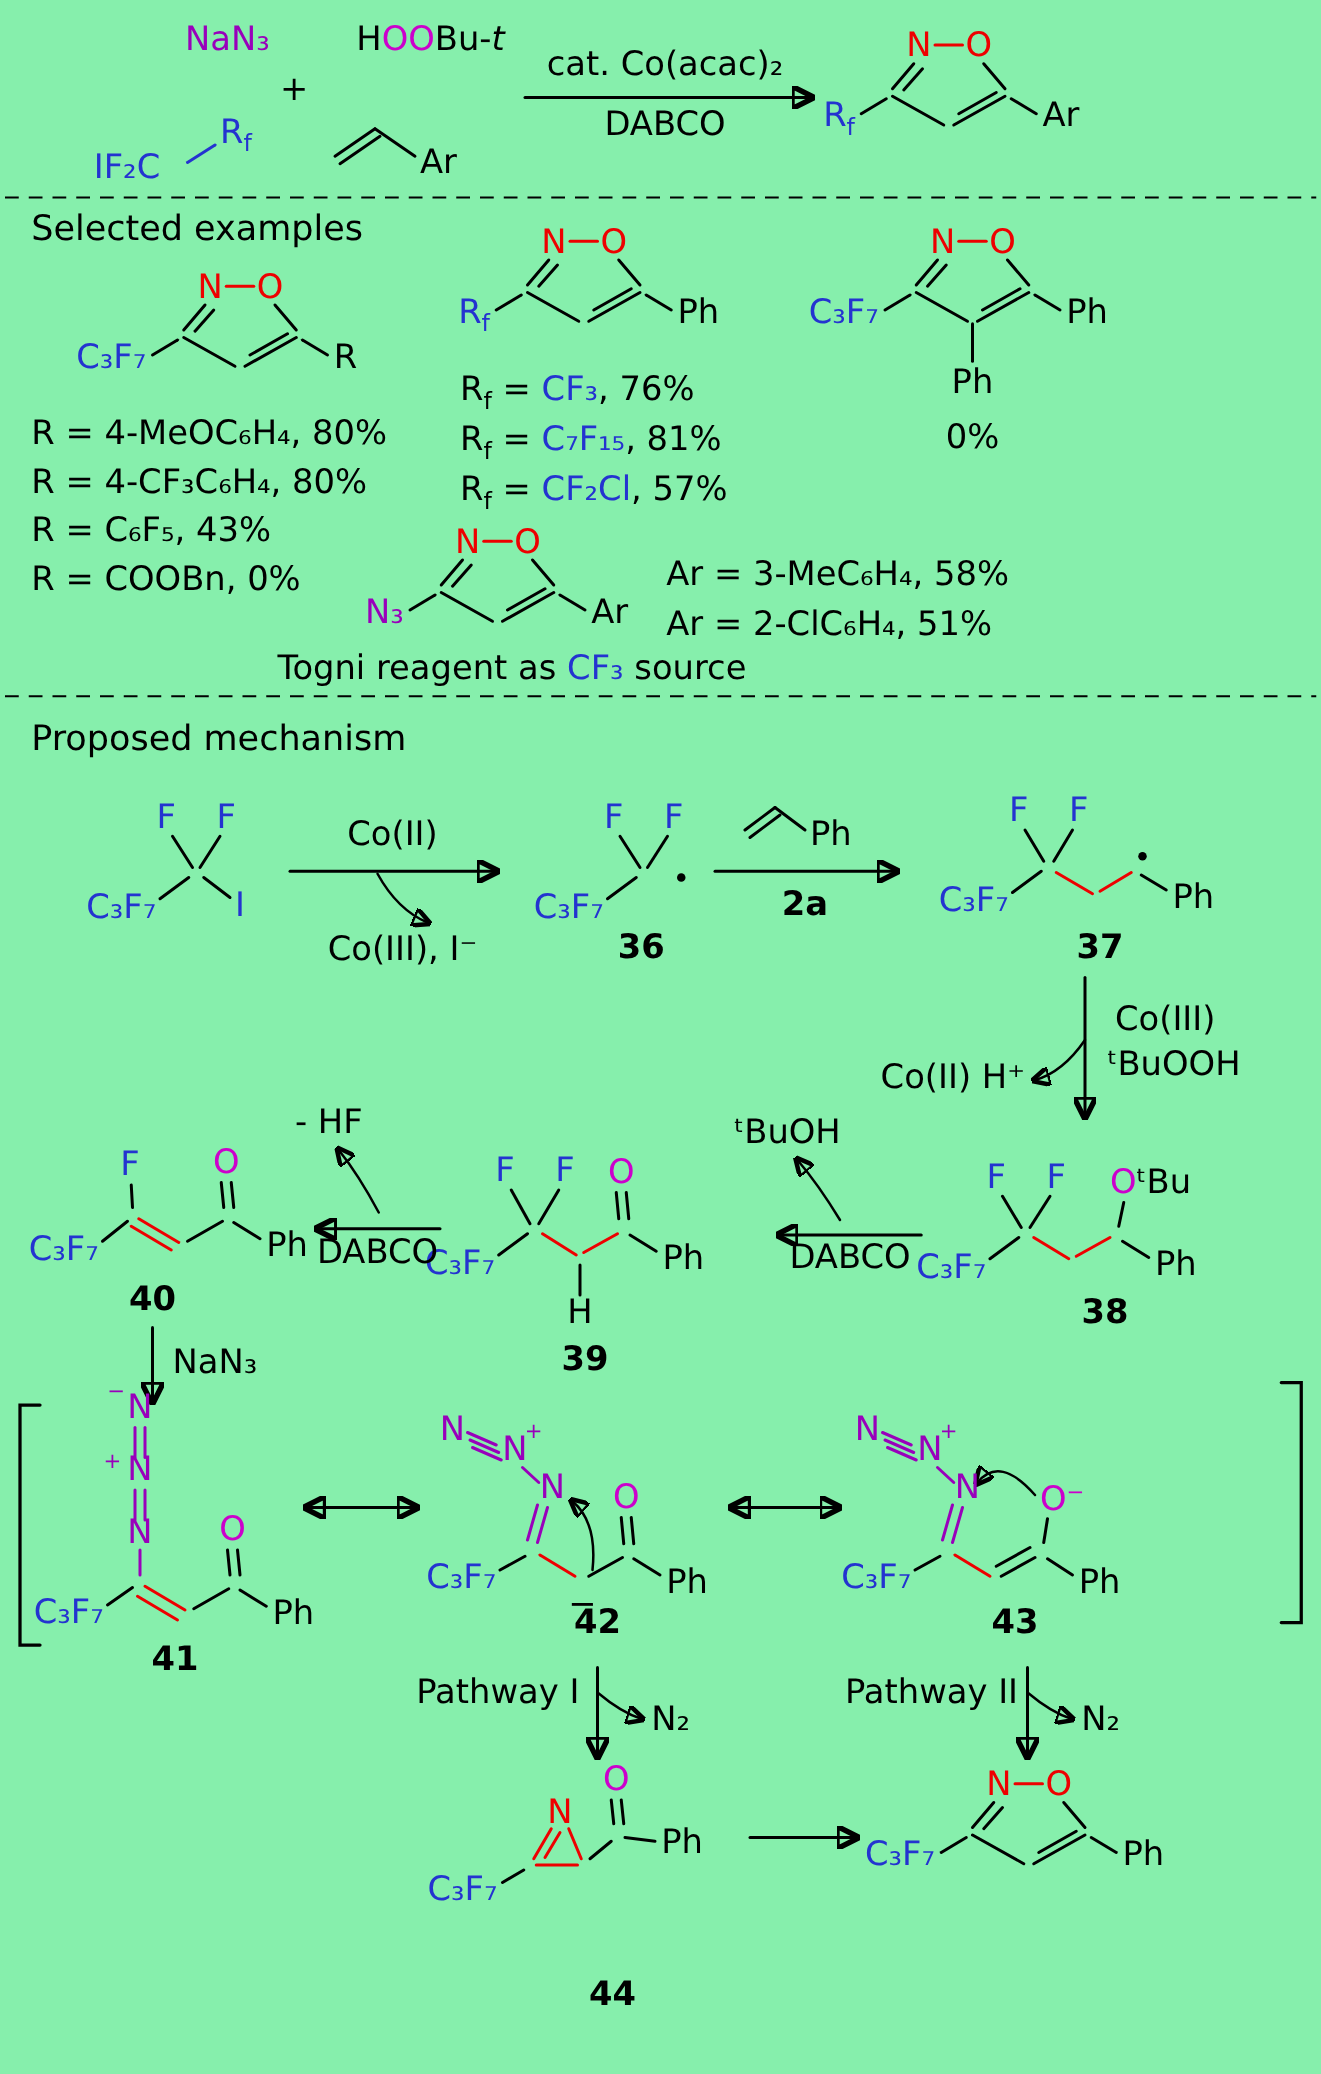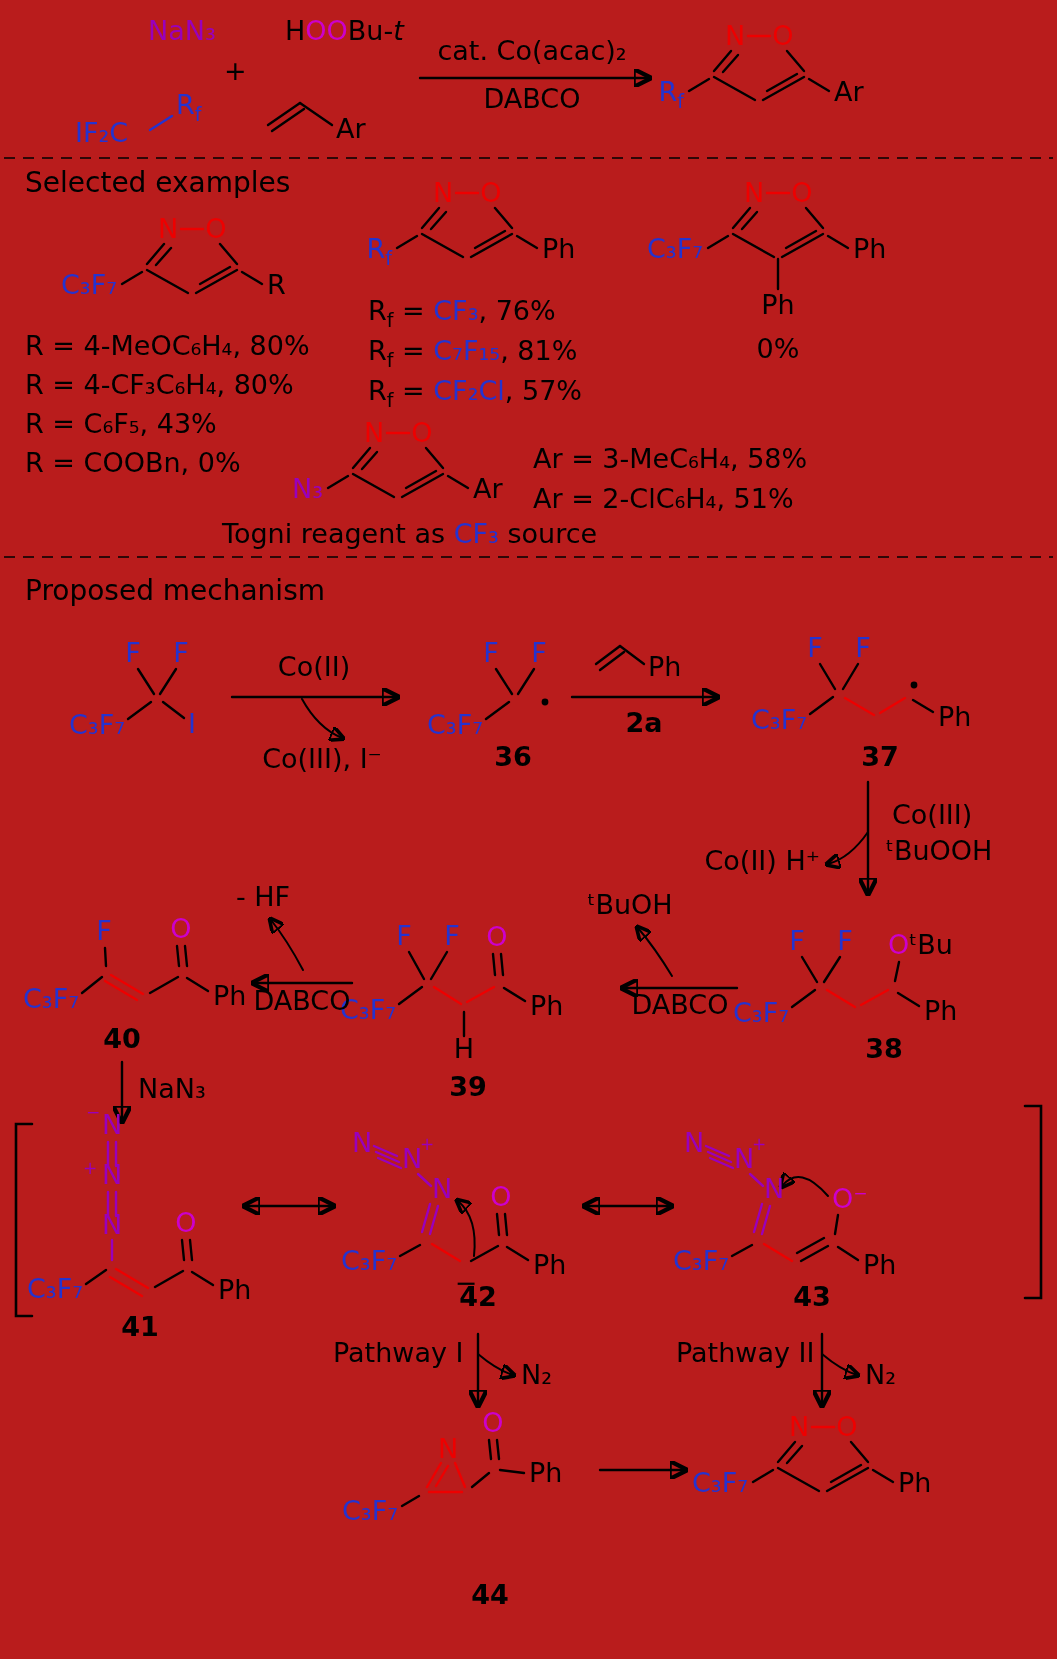--- a/index.html
+++ b/index.html
@@ -1,16 +1,16 @@
 <!DOCTYPE html>
 <html><head>
 <meta charset="utf-8">
 <style>
   html,body{margin:0;padding:0;background:#ffffff}
-  .canvas{position:relative;width:1057px;height:1659px;background:#b91c1c;overflow:hidden}
+  .canvas{position:relative;width:1057px;height:1659px;background:#86efac;overflow:hidden}
   svg{display:block;font-family:"DejaVu Sans",sans-serif}
   text{font-size:27px;fill:#000;stroke:none}
   .mid{text-anchor:middle}
   .end{text-anchor:end}
   .bold{font-weight:bold}
   .sm{font-size:17px}
   .h1{font-size:28px}
   .blue{fill:#2433d0}
   .red{fill:#ee0000}
   .mag{fill:#cc00cc}

